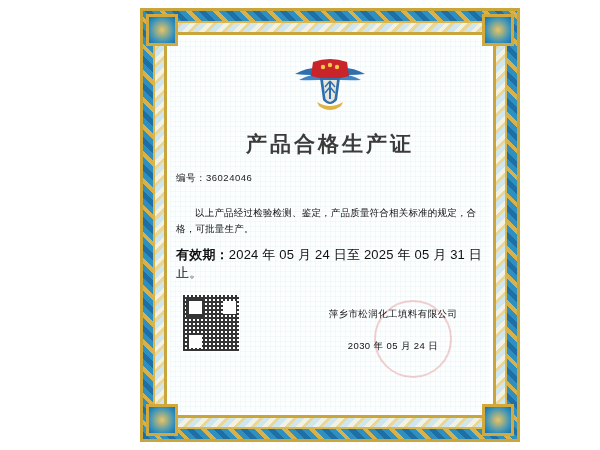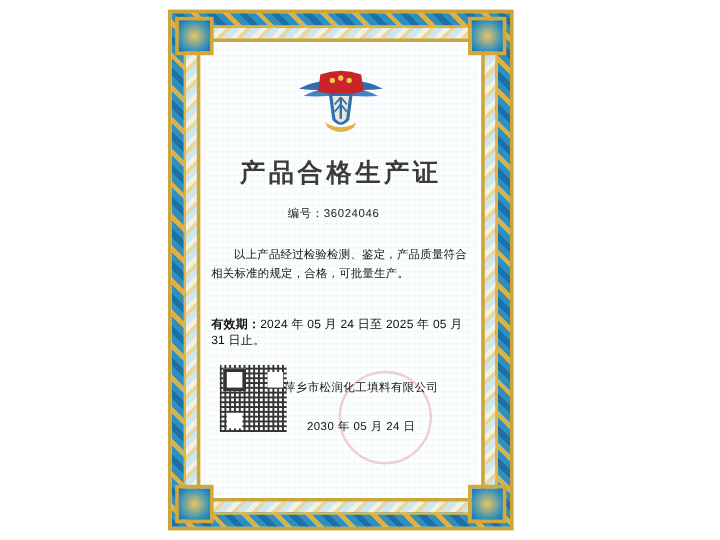--- a/index.html
+++ b/index.html
@@ -17,21 +17,21 @@
     height: 450px;
     background: #ffffff;
     overflow: hidden;
   }
 
   
   .cert {
     position: absolute;
     left: 140px;
     top: 8px;
-    width: 288px;
+    width: 380px;
     height: 434px;
     background: #f2f7f9;
     box-sizing: border-box;
   }
 
   
   .border-outer {
     position: absolute;
     inset: 0;
     border: 3px solid #caa63a;
@@ -104,21 +104,21 @@
     text-align: center;
     font-size: 21px;
     letter-spacing: 3px;
     color: #3b3b3b;
     font-weight: bold;
     margin-top: 12px;
     font-family: "DejaVu Sans", "Liberation Sans", sans-serif;
   }
 
   .serial-row {
-    text-align: center;
+    text-align: left;
     font-size: 9.5px;
     color: #222;
     margin-top: 14px;
     padding-right: 12px;
     letter-spacing: 0.5px;
   }
 
   .field-row {
     font-size: 9.5px;
     color: #111;
@@ -132,23 +132,23 @@
   .para {
     font-size: 9.5px;
     color: #111;
     line-height: 1.7;
     margin-top: 20px;
     text-indent: 19px;
     letter-spacing: 0.2px;
   }
 
   .validity {
-    font-size: 10px;
-    color: #111;
-    margin-top: 26px;
+    font-size: 13px;
+    color: #111;
+    margin-top: 9px;
     letter-spacing: 0.2px;
   }
   .validity .field-label { font-weight: bold; }
 
   .bottom {
     position: relative;
     margin-top: 12px;
     height: 86px;
   }
 

